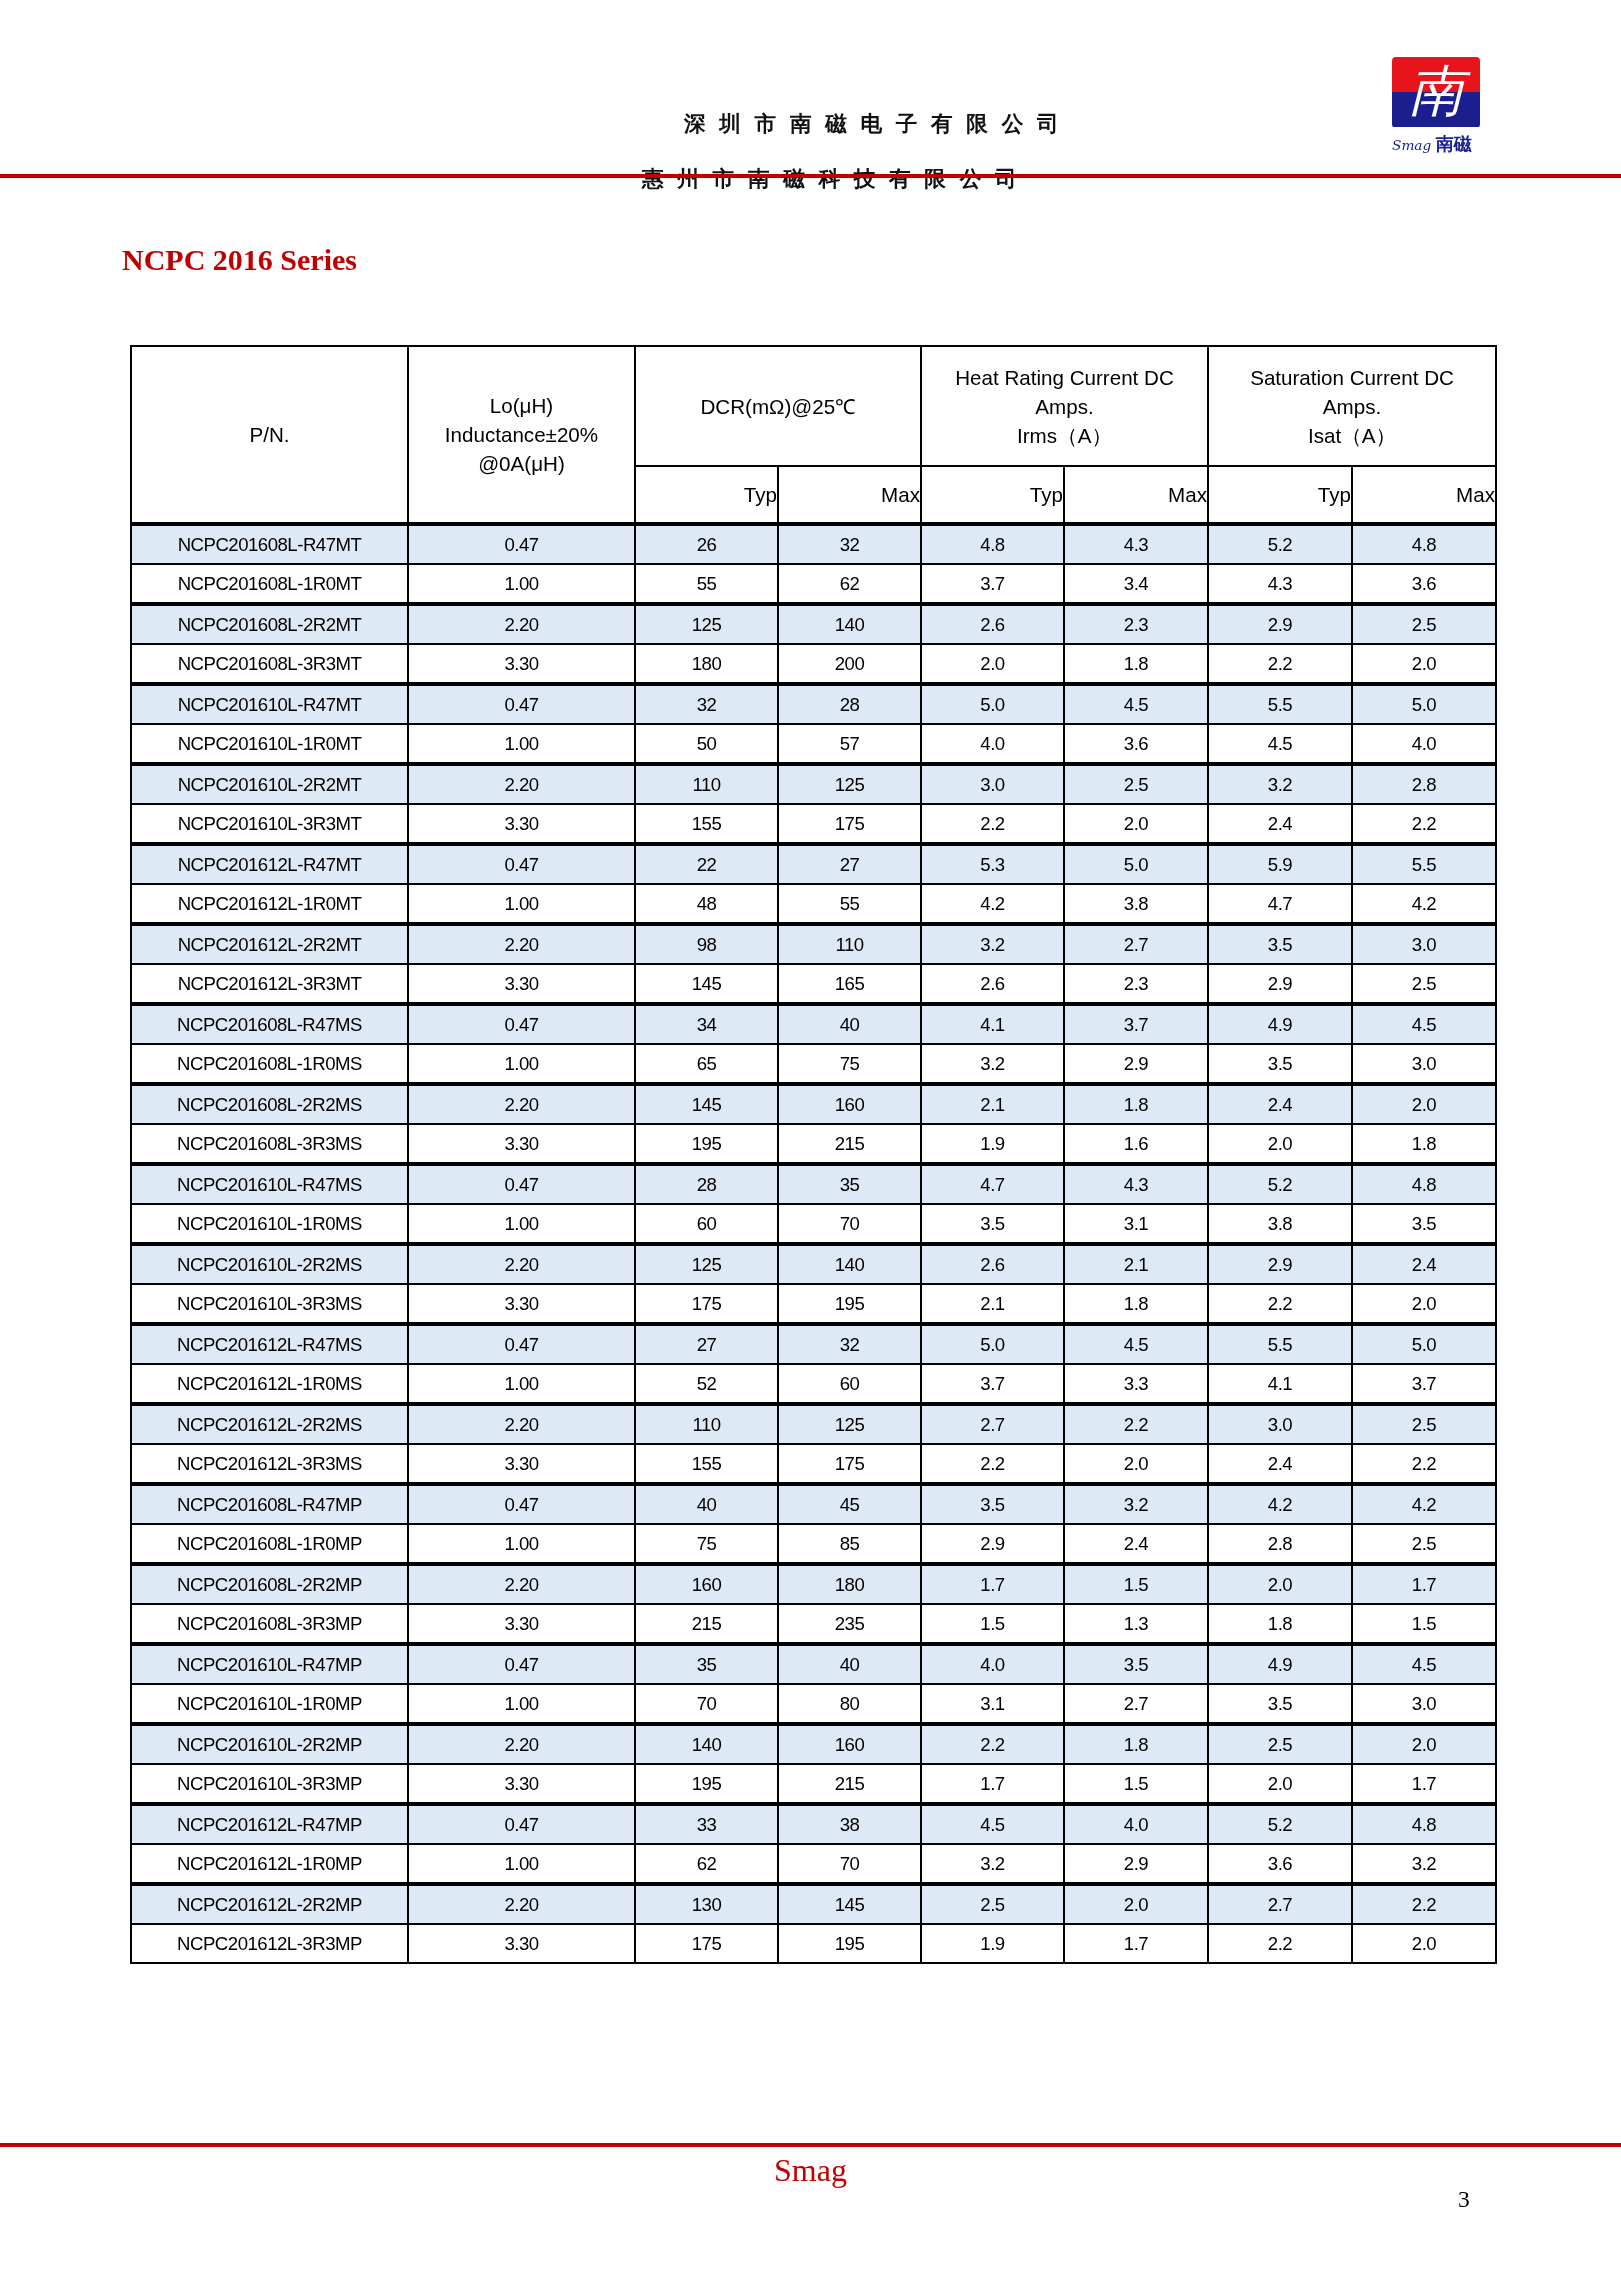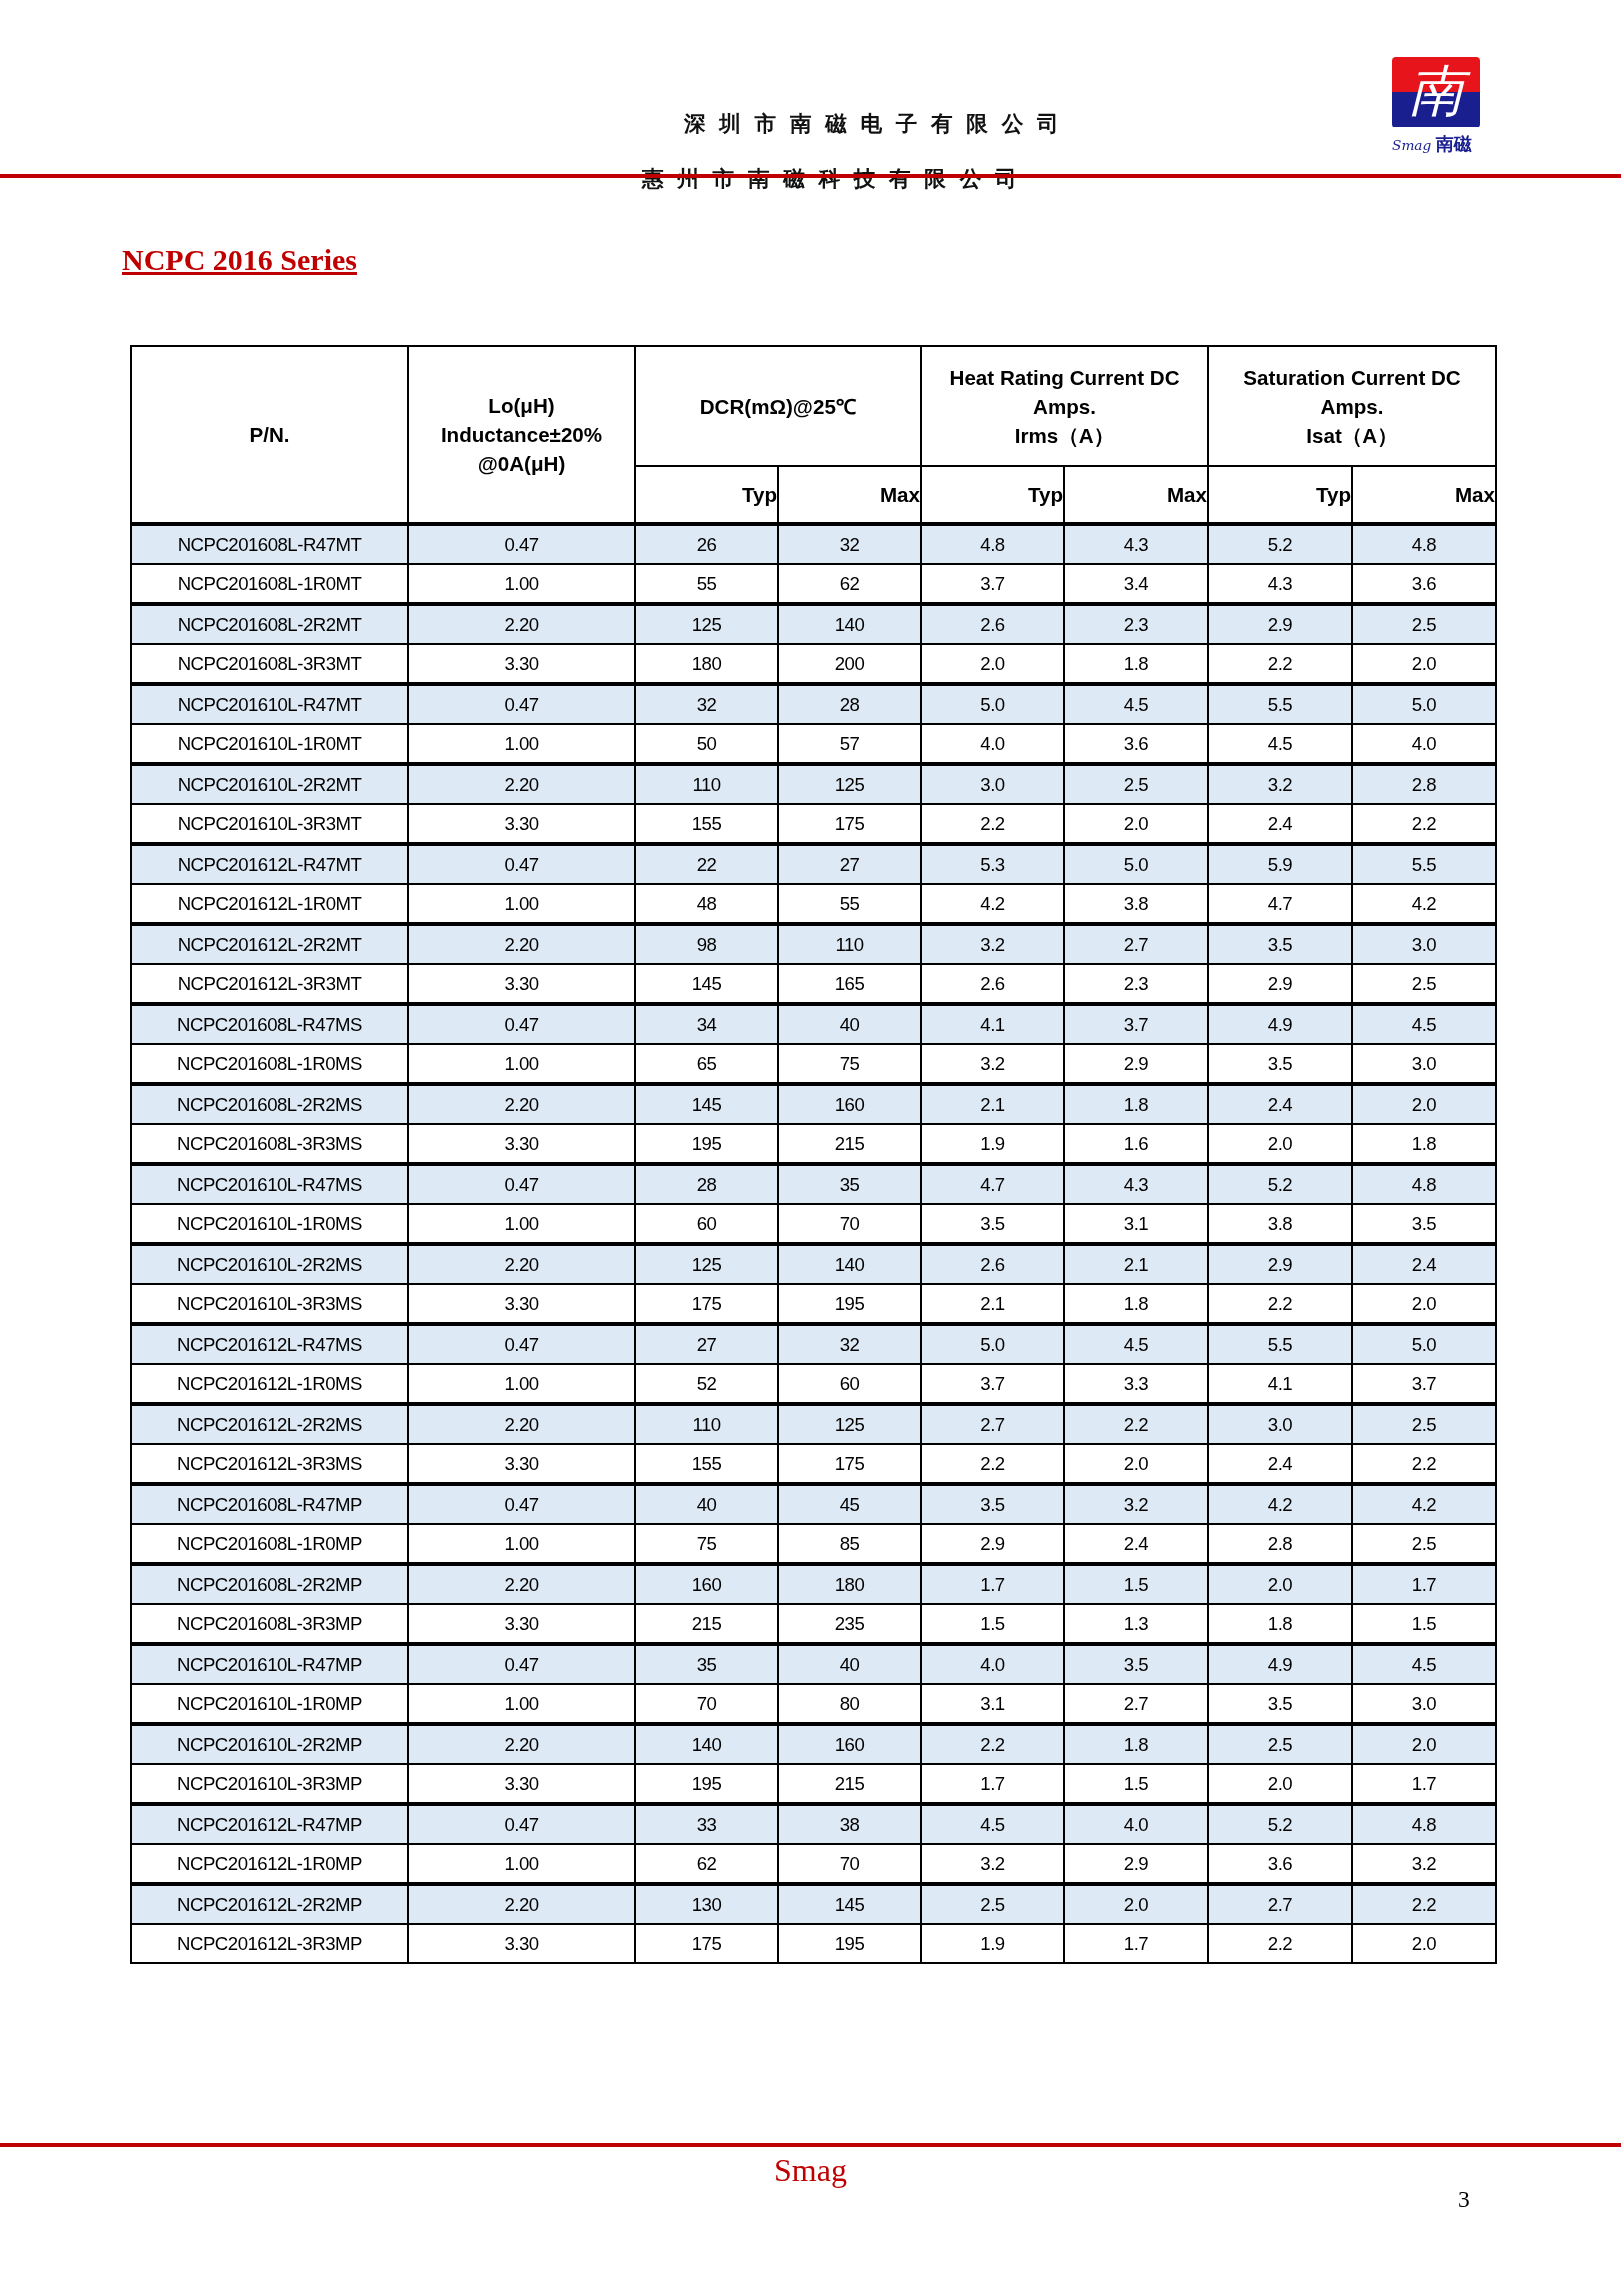--- a/index.html
+++ b/index.html
@@ -10,24 +10,24 @@
   .logo { position:absolute; left:1392px; top:57px; width:88px; height:108px; }
   .logo-box { width:88px; height:71px; border-radius:3.9px; overflow:hidden; position:relative; }
   .logo-red { position:absolute; left:0; top:0; width:100%; height:35px; background:#e8141c; }
   .logo-blue { position:absolute; left:0; top:35px; width:100%; height:35px; background:#1a1f8f; }
   .logo-glyph { position:absolute; left:0; top:2px; width:100%; text-align:center; color:#fff; font-family:"DejaVu Serif", serif; font-size:55px; line-height:65px; font-style:italic; }
   .logo-sub { margin-top:3.9px; font-family:"DejaVu Serif", serif; font-style:italic; color:#1a1f8f; font-size:13.7px; white-space:nowrap; }
   .logo-sub .cn { font-style:normal; font-family:"DejaVu Sans", sans-serif; font-weight:bold; font-size:18px; }
   .rule { position:absolute; left:0; width:1621px; height:3.9px; background:#c00000; }
   .rule.top { top:174px; }
   .rule.bottom { top:2143px; }
-  .title { position:absolute; left:122px; top:243px; font-family:"Liberation Serif", serif; font-weight:bold; font-size:30px; color:#c00000;text-decoration:underline; }
+  .title { position:absolute; left:122px; top:243px; font-family:"Liberation Serif", serif; font-weight:bold; font-size:30px; color:#c00000; }
   table.spec { position:absolute; left:130px; top:345px; width:1366px; border-collapse:collapse; table-layout:fixed; }
   table.spec th, table.spec td { border:2px solid #000; text-align:center; vertical-align:middle; padding:0; }
-  table.spec th { font-weight:bold; font-size:20.6px; line-height:29px; background:#fff; }
+  table.spec th { font-weight:normal; font-size:20.6px; line-height:29px; background:#fff; }
   table.spec th.sub { height:55px;text-align:right; }
   table.spec tr.head1 th { height:118px; }
   table.spec td { height:37px; font-size:18.6px; letter-spacing:-0.5px; }
   table.spec tr.shaded td { background:#dde9f5; }
   table.spec tr.rowline td { border-top:4.9px solid #000; }
   .footer-brand { position:absolute; left:0; width:1621px; top:2152px; text-align:center; font-family:"Liberation Serif", serif; font-size:32px; color:#c00000; }
   .page-num { position:absolute; left:1458px; top:2186px; font-family:"Liberation Serif", serif; font-size:23.5px; }
 </style>
 </head>
 <body>

